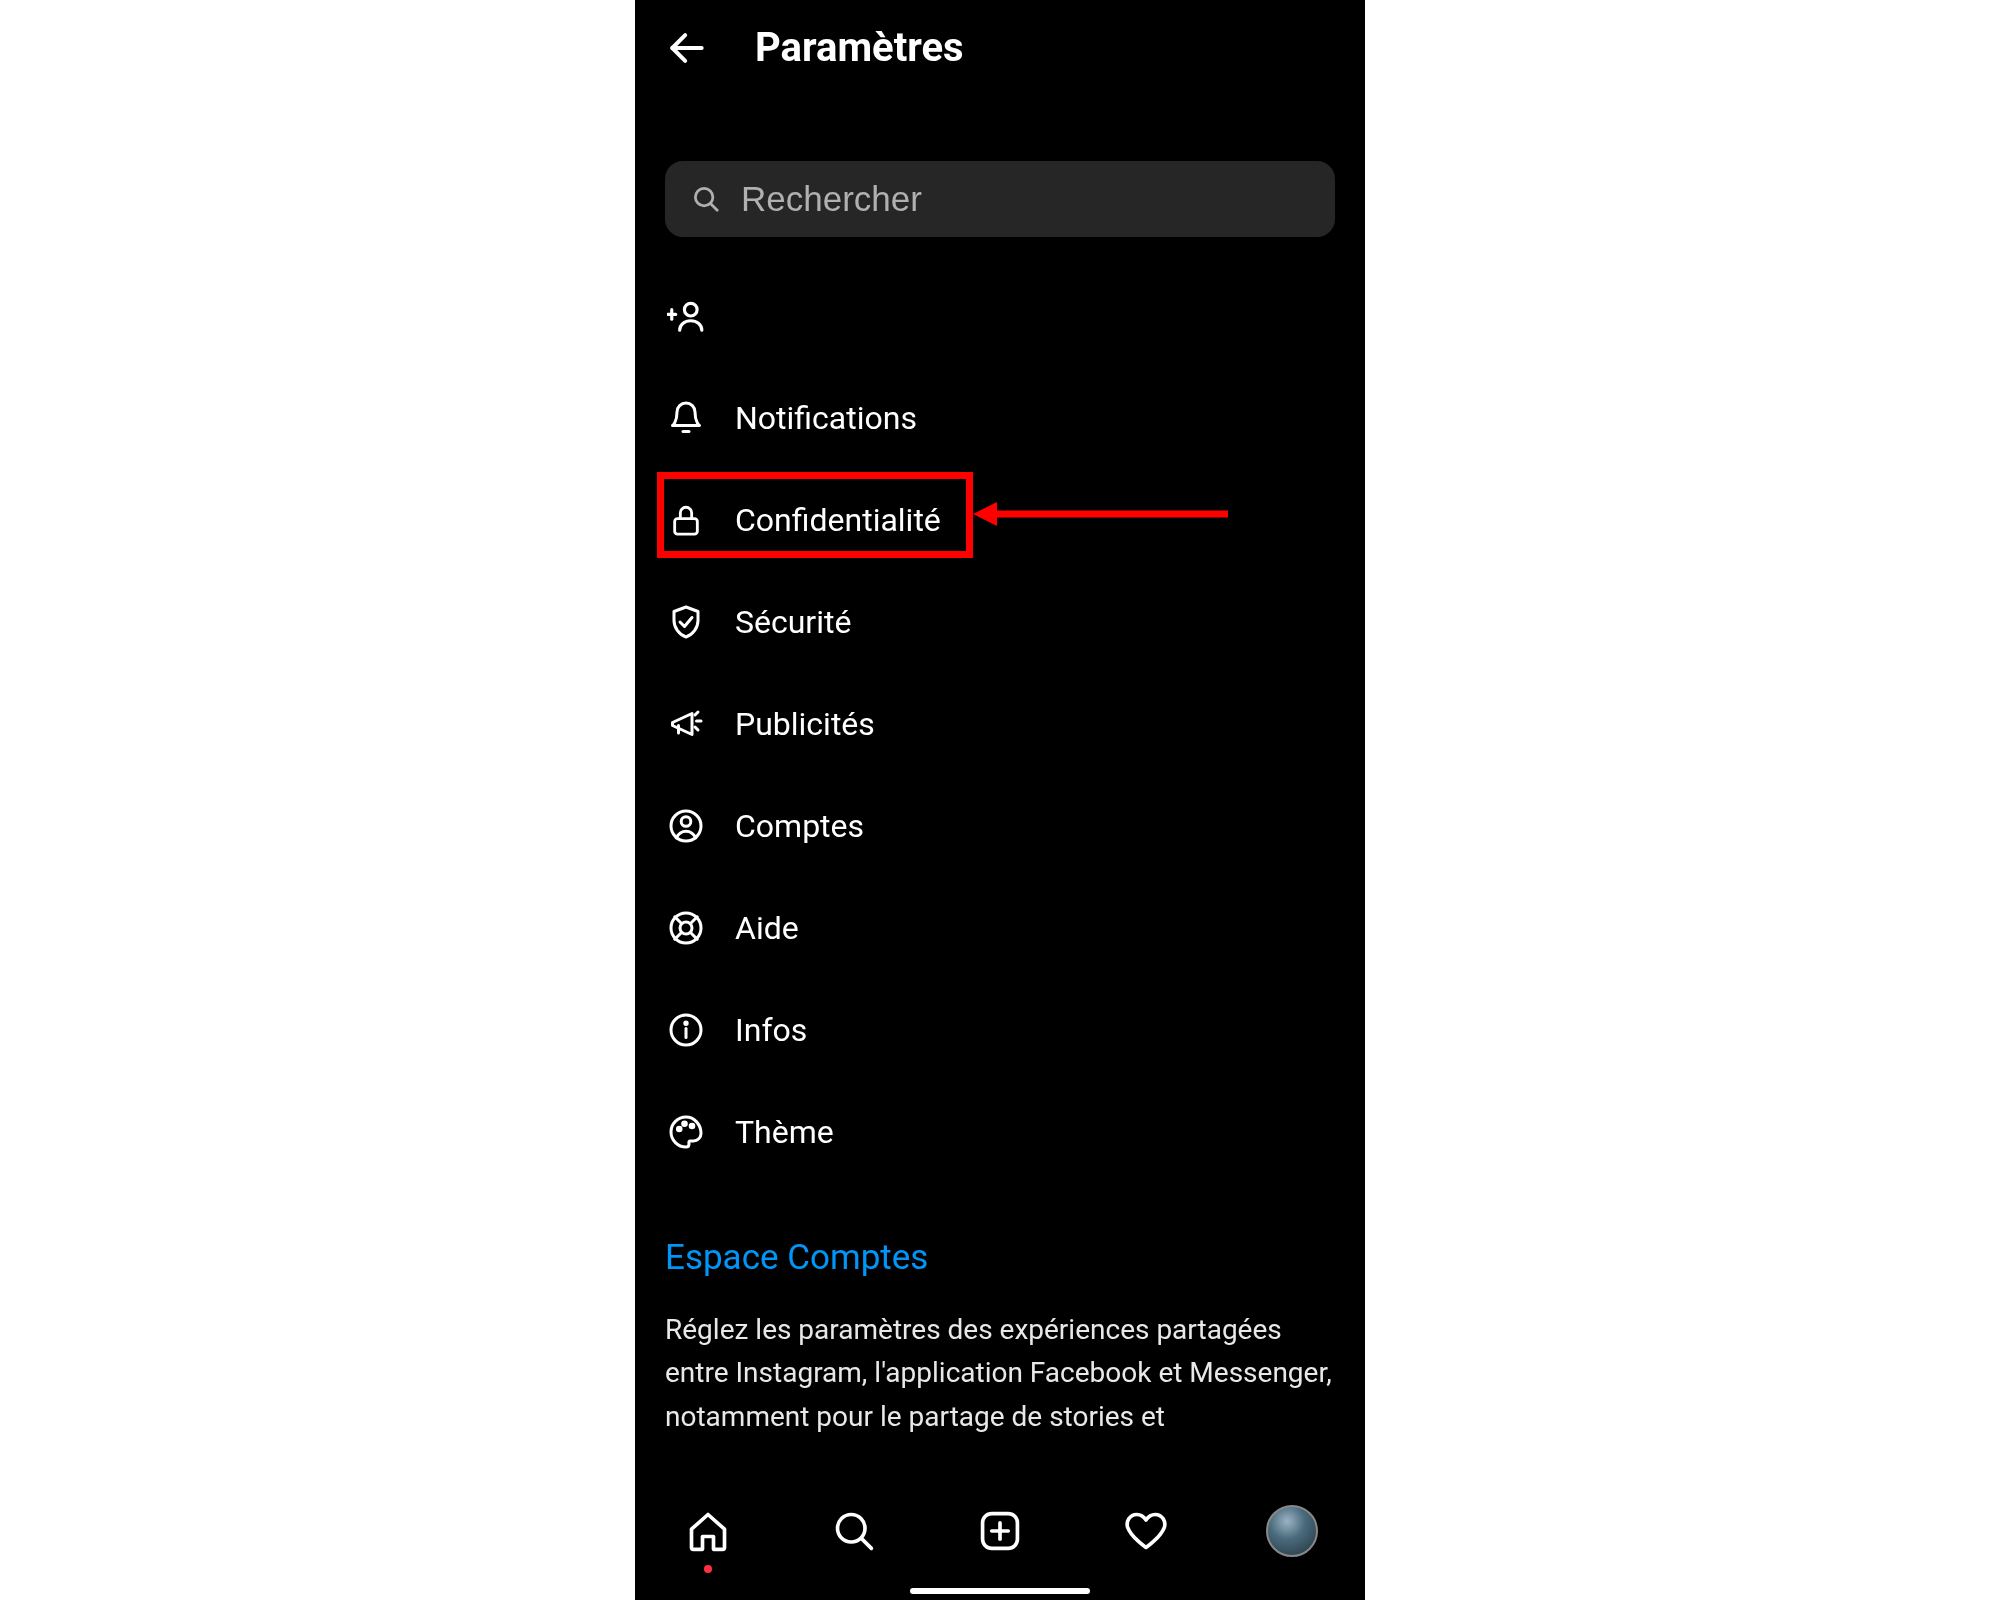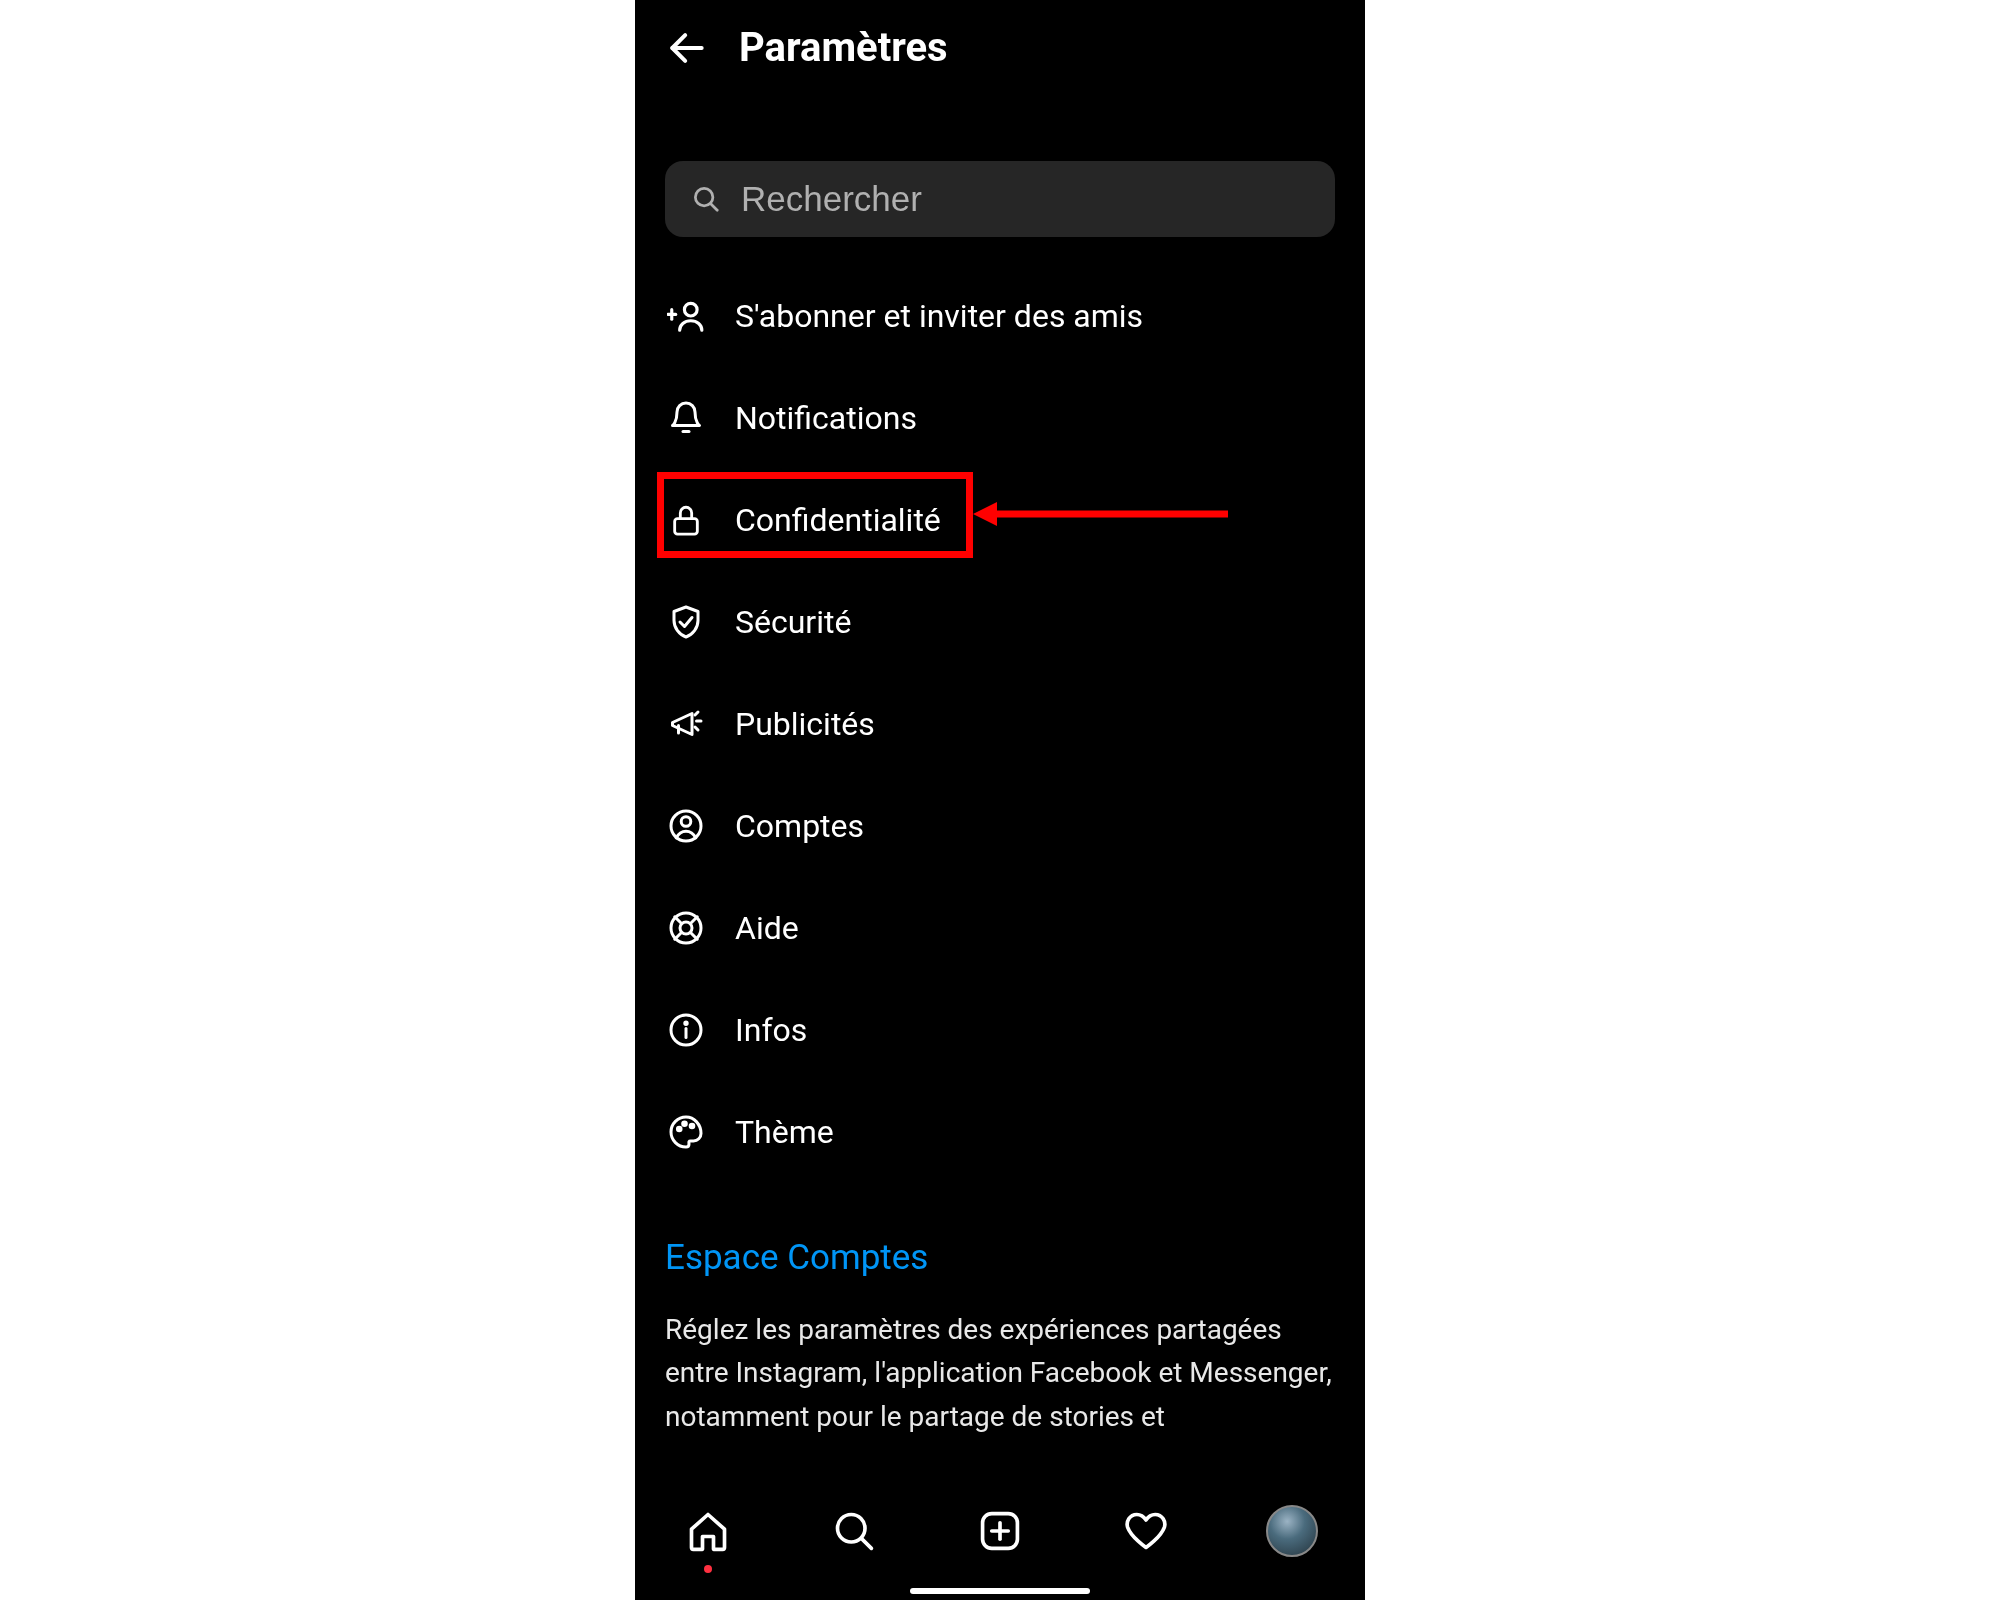--- a/index.html
+++ b/index.html
@@ -15,21 +15,21 @@
     left: 635px;
     top: 0;
     width: 730px;
     height: 1600px;
     background: #000;
     color: #fff;
   }
   .header {
     display: flex;
     align-items: center;
-    gap: 30px;
+    gap: 46px;
     padding: 24px 30px 20px 30px;
   }
   .header .back {
     display: flex;
     align-items: center;
     justify-content: center;
     cursor: pointer;
   }
   .header h1 {
     font-size: 40px;
@@ -199,21 +199,20 @@
 
     <div class="item">
       <span class="icon">
         <svg width="38" height="38" viewBox="0 0 24 24" fill="none" stroke="#fff" stroke-width="2" stroke-linecap="round" stroke-linejoin="round">
           <circle cx="15" cy="8" r="4"></circle>
           <path d="M8 21c0-3.5 3-6 7-6s7 2.5 7 6"></path>
           <line x1="3" y1="8" x2="3" y2="14"></line>
           <line x1="0.5" y1="11" x2="5.5" y2="11"></line>
         </svg>
       </span>
-      <span class="label">S'abonner et inviter des amis</span>
     </div>
 
     <div class="item">
       <span class="icon">
         <svg width="36" height="36" viewBox="0 0 24 24" fill="none" stroke="#fff" stroke-width="2" stroke-linecap="round" stroke-linejoin="round">
           <path d="M6 8a6 6 0 1 1 12 0c0 7 3 9 3 9H3s3-2 3-9"></path>
           <path d="M10 21h4"></path>
         </svg>
       </span>
       <span class="label">Notifications</span>

